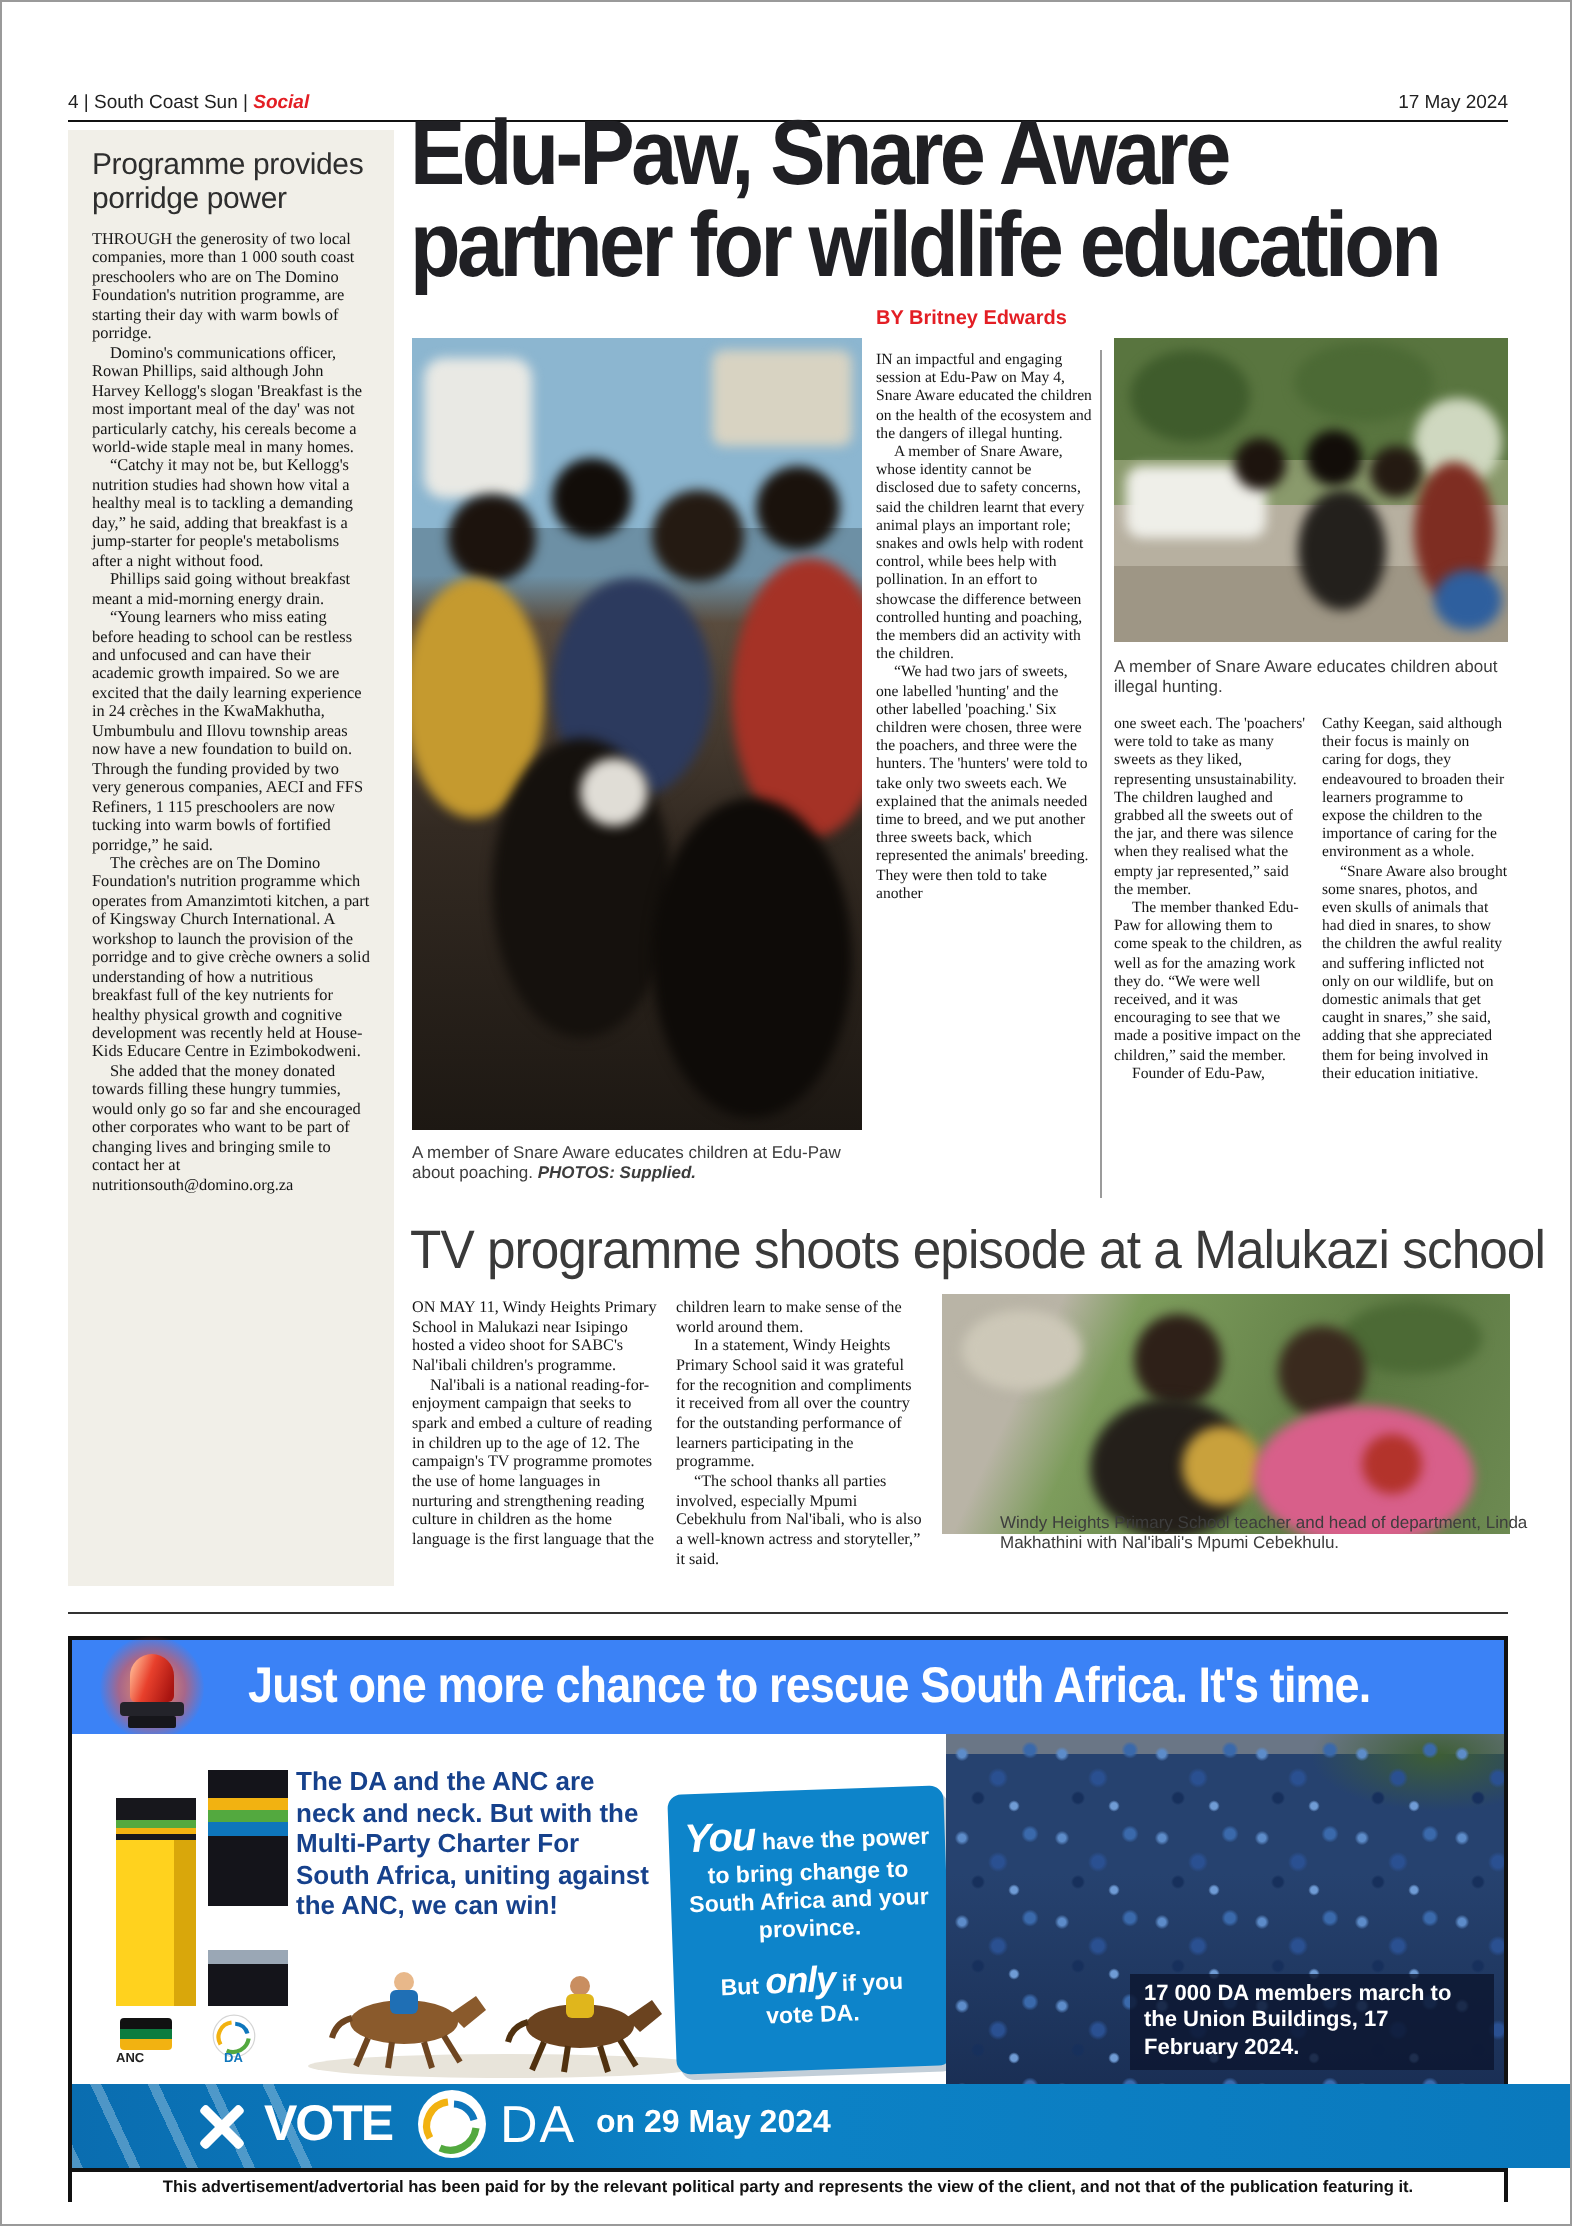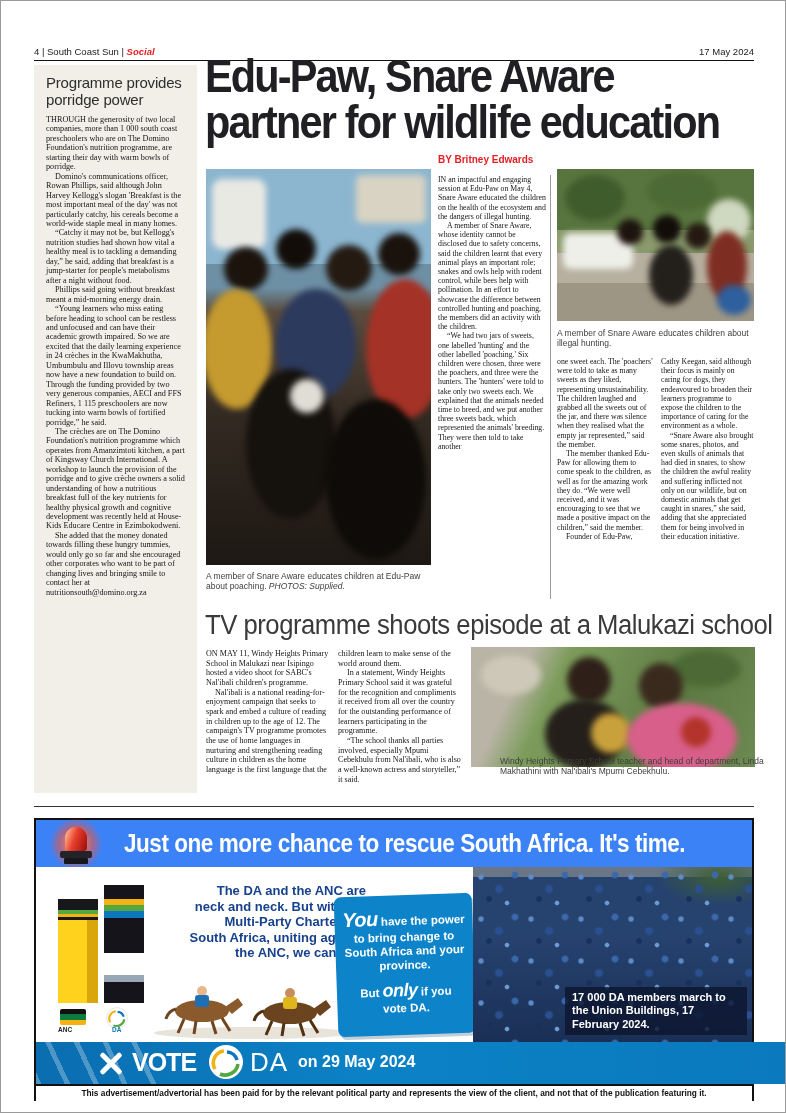--- a/index.html
+++ b/index.html
@@ -23,21 +23,21 @@
   .serifcol p + p{text-indent:9px;}
   
   .mainhead{position:absolute;left:204px;top:52px;width:620px;}
   .mainhead div{font-weight:700;font-size:46px;line-height:46px;letter-spacing:-2px;color:#202024;
                 transform:scaleX(.9);transform-origin:0 0;white-space:nowrap;}
   .byline{position:absolute;left:437px;top:153px;font-size:10px;font-weight:700;color:#e31e24;}
   
   .ph{position:absolute;overflow:hidden;background:#777;}
   .blob{position:absolute;border-radius:50%;filter:blur(3px);}
   .cap{position:absolute;font-size:8.5px;line-height:10.4px;color:#3d3d3d;}
-  .cap .credit{font-style:italic;font-weight:400;text-align:right;}
+  .cap .credit{font-style:italic;font-weight:700;text-align:right;}
   
   .maincol{position:absolute;width:108px;font-size:7.8px;line-height:9.2px;overflow:hidden;}
   .vrule{position:absolute;width:1px;background:#9b9b9b;}
   
   .tvhead{position:absolute;left:204px;top:609px;font-size:27px;font-weight:400;color:#3a3a3a;
           letter-spacing:-0.5px;transform:scaleX(.95);transform-origin:0 0;white-space:nowrap;}
   .tvcol{position:absolute;width:124px;font-size:8.1px;line-height:9.65px;overflow:hidden;}
   .rule2{position:absolute;left:33px;top:805px;width:720px;height:1px;background:#333;}
   
   .adbox{position:absolute;left:33px;top:817px;width:720px;height:283px;border:2px solid #111;
@@ -60,21 +60,21 @@
            background:linear-gradient(180deg,#53a93f 0 4px,#f2b211 4px 7px,#17171c 7px 10px);}
   .bar-da{left:68px;top:18px;width:40px;height:118px;
      background:linear-gradient(180deg,#14141a 0 14px,#f2b211 14px 20px,#53a93f 20px 26px,#0e76bc 26px 33px,
                 #14141a 33px 68px,#ffffff 68px 90px,#9aa7b5 90px 97px,#14141a 97px 118px);}
   .logorow{position:absolute;left:18px;top:140px;width:120px;height:30px;}
   .ancflag{position:absolute;left:6px;top:2px;width:26px;height:16px;border-radius:2px;overflow:hidden;
      background:linear-gradient(180deg,#111 0 33%,#0c7c3f 33% 66%,#f2b211 66% 100%);}
   .anclabel{position:absolute;left:4px;top:19px;font-size:6.5px;font-weight:700;color:#222;}
   .dalogosm{position:absolute;left:52px;top:0px;}
   .dalabel{position:absolute;left:58px;top:19px;font-size:6.5px;font-weight:700;color:#0e76bc;}
-  .pitch{position:absolute;left:112px;top:16px;width:218px;text-align:right;color:#16418c;
+  .pitch{position:absolute;left:112px;top:16px;width:218px;text-align:left;color:#16418c;
          font-weight:700;font-size:13px;line-height:15.6px;}
   .pitch p{margin:0;}
   .horses{position:absolute;left:104px;top:102px;width:228px;height:72px;}
   .bluebox{position:absolute;left:300px;top:28px;width:138px;height:140px;background:#0d84ca;
            border-radius:7px;transform:rotate(-2deg);color:#fff;text-align:center;
            box-sizing:border-box;padding:12px 6px;box-shadow:2px 3px 0 rgba(10,60,100,.25);}
   .bluebox .you{font-size:20px;font-weight:700;font-style:italic;letter-spacing:-0.5px;}
   .bluebox .t{font-size:11.5px;font-weight:700;line-height:14px;}
   .bluebox .only{font-size:18px;font-weight:700;font-style:italic;letter-spacing:-0.5px;}
   .bluebox .gap{height:8px;}

